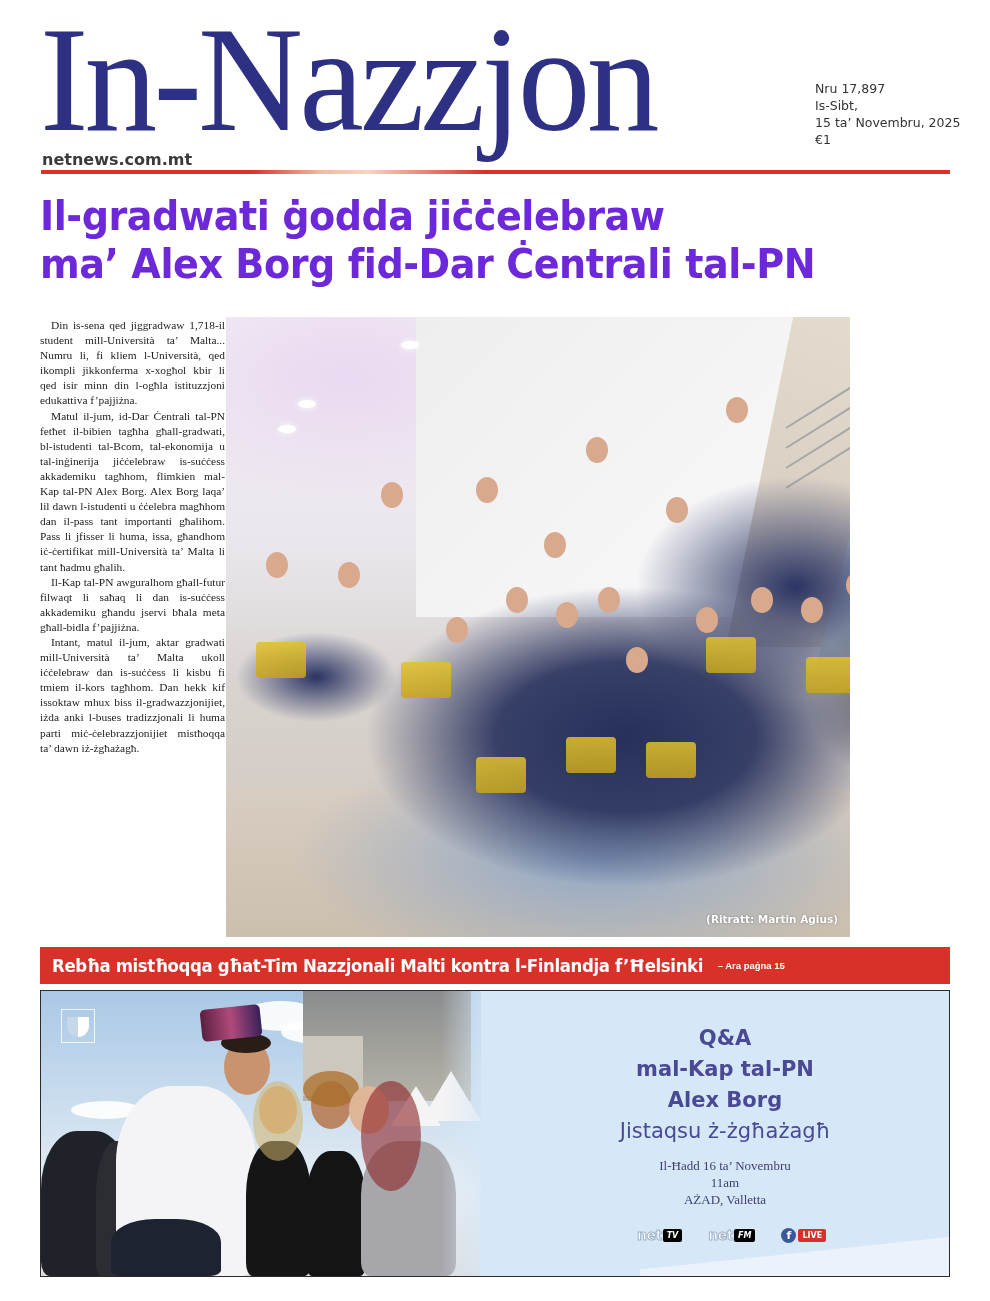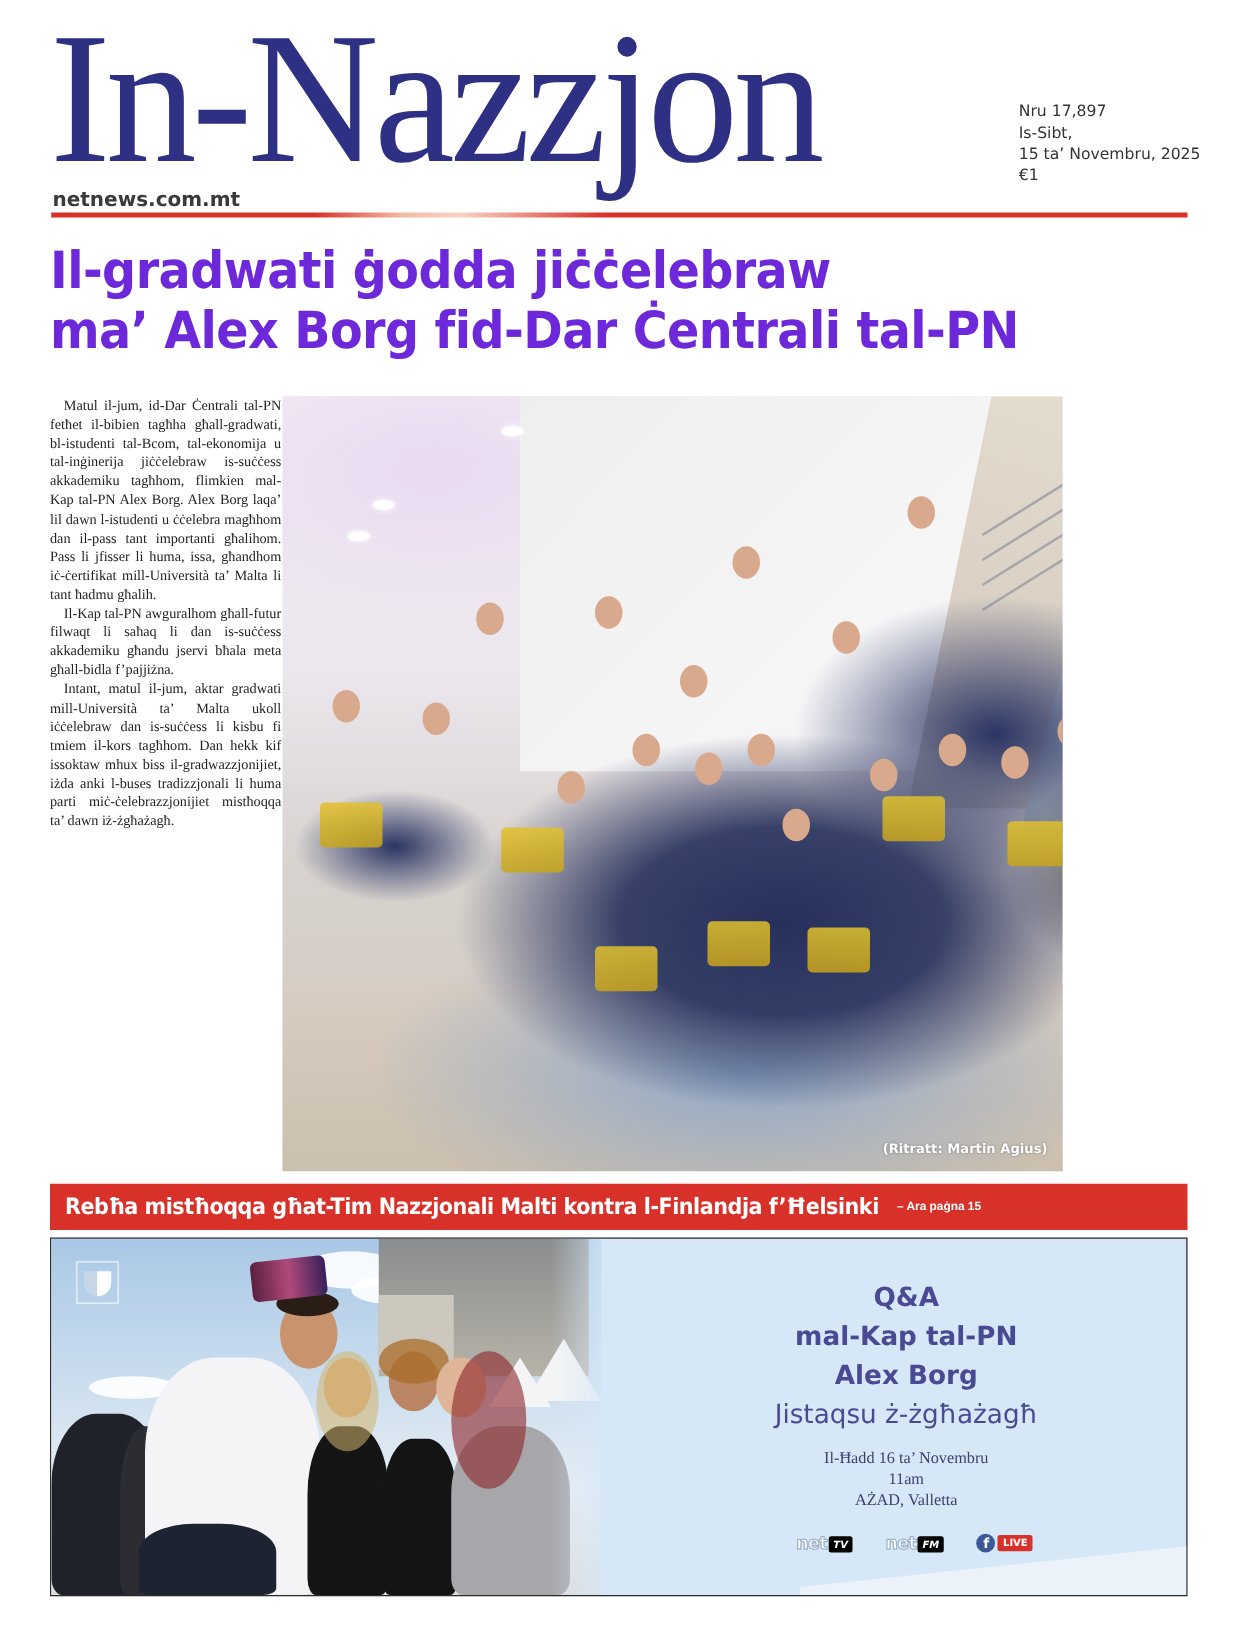--- a/index.html
+++ b/index.html
@@ -69,21 +69,21 @@
   .ad-photo .person { position:absolute; border-radius:40% 40% 10% 10%; }
   .ad-photo .head { position:absolute; border-radius:50%; }
   .ad-photo .phone { position:absolute; left:160px; top:16px; width:60px; height:32px; border-radius:5px; background:linear-gradient(90deg,#5a2040,#b04a7a,#38205a); transform:rotate(-6deg); }
   .ad-logo { position:absolute; left:20px; top:18px; width:32px; height:32px; border:1px solid rgba(255,255,255,0.8); }
   .ad-logo .shield { position:absolute; left:5px; top:7px; width:22px; height:20px; background:linear-gradient(90deg,#c6d7ea 50%, #ffffff 50%); border-radius:0 0 11px 11px; }
   .ad-fade { position:absolute; left:400px; top:0; width:60px; height:285px; background:linear-gradient(90deg, rgba(214,231,247,0), #d6e7f7); }
   .ad-text { position:absolute; left:460px; top:32px; width:448px; text-align:center; color:#4a4a94; font-family:"DejaVu Sans", sans-serif; }
   .ad-title { font-size:21px; font-weight:bold; line-height:31px; }
   .ad-sub { font-size:21px; line-height:31px; }
   .ad-details { position:absolute; left:460px; top:166px; width:448px; text-align:center; color:#3f3f70; font-size:13px; line-height:17px; font-family:Liberation Serif, serif; }
-  .ad-logos { position:absolute; left:596px; top:236px; display:flex; gap:26px; align-items:flex-start; }
+  .ad-logos { position:absolute; left:596px; top:236px; display:flex; gap:26px; align-items:center; }
   .netlogo { display:flex; align-items:center; font-family:"DejaVu Sans", sans-serif; font-weight:bold; }
   .netlogo .net { font-size:14px; color:#fff; -webkit-text-stroke:1px #9fb3cc; letter-spacing:-0.5px; }
   .netlogo .tag { background:#000000; color:#fff; font-size:8px; font-style:italic; padding:2px 4px; border-radius:2px; margin-left:1px; }
   .fb { display:flex; align-items:center; gap:2px; }
   .fb .fbicon { width:15px; height:15px; border-radius:50%; background:#3b5998; color:#fff; font-size:11px; font-weight:bold; text-align:center; line-height:16px; font-family:"DejaVu Sans", sans-serif; }
   .fb .live { background:#d8312a; color:#fff; font-size:8px; font-weight:bold; padding:2px 4px; border-radius:2px; font-family:"DejaVu Sans", sans-serif; }
   .ad-swoosh { position:absolute; left:600px; top:245px; width:320px; height:60px; background:#f3f7fb; transform:rotate(-6deg); transform-origin:right; opacity:0.7; }
 </style>
 </head>
 <body>
@@ -101,20 +101,21 @@
   <div class="rule-mid"></div>
   <div class="rule-right"></div>
 </header>
 
 <h1 class="headline" style="margin:0;">
   <div>Il-gradwati ġodda jiċċelebraw</div>
   <div>ma’ Alex Borg fid-Dar Ċentrali tal-PN</div>
 </h1>
 
 <article class="article">
+  <p>Din is-sena qed jiggradwaw 1,718-il student mill-Università ta’ Malta... Numru li, fi kliem l-Università, qed ikompli jikkonferma x-xogħol kbir li qed isir minn din l-ogħla istituzzjoni edukattiva f’pajjiżna.</p>
   <p>Matul il-jum, id-Dar Ċentrali tal-PN fetħet il-bibien tagħha għall-gradwati, bl-istudenti tal-Bcom, tal-ekonomija u tal-inġinerija jiċċelebraw is-suċċess akkademiku tagħhom, flimkien mal-Kap tal-PN Alex Borg. Alex Borg laqa’ lil dawn l-istudenti u ċċelebra magħhom dan il-pass tant importanti għalihom. Pass li jfisser li huma, issa, għandhom iċ-ċertifikat mill-Università ta’ Malta li tant ħadmu għalih.</p>
   <p>Il-Kap tal-PN awguralhom għall-futur filwaqt li saħaq li dan is-suċċess akkademiku għandu jservi bħala meta għall-bidla f’pajjiżna.</p>
   <p>Intant, matul il-jum, aktar gradwati mill-Università ta’ Malta ukoll iċċelebraw dan is-suċċess li kisbu fi tmiem il-kors tagħhom. Dan hekk kif issoktaw mhux biss il-gradwazzjonijiet, iżda anki l-buses tradizzjonali li huma parti miċ-ċelebrazzjonijiet mistħoqqa ta’ dawn iż-żgħażagħ.</p>
 </article>
 
 <figure class="photo" style="margin:0;" title="Group of graduates in navy T-shirts celebrating on a staircase">
   <div class="wall"></div>
   <div class="stairs"></div>
   <div class="window"></div>
   <div class="rail" style="left:560px;top:110px;width:170px;transform:rotate(-32deg);"></div>

